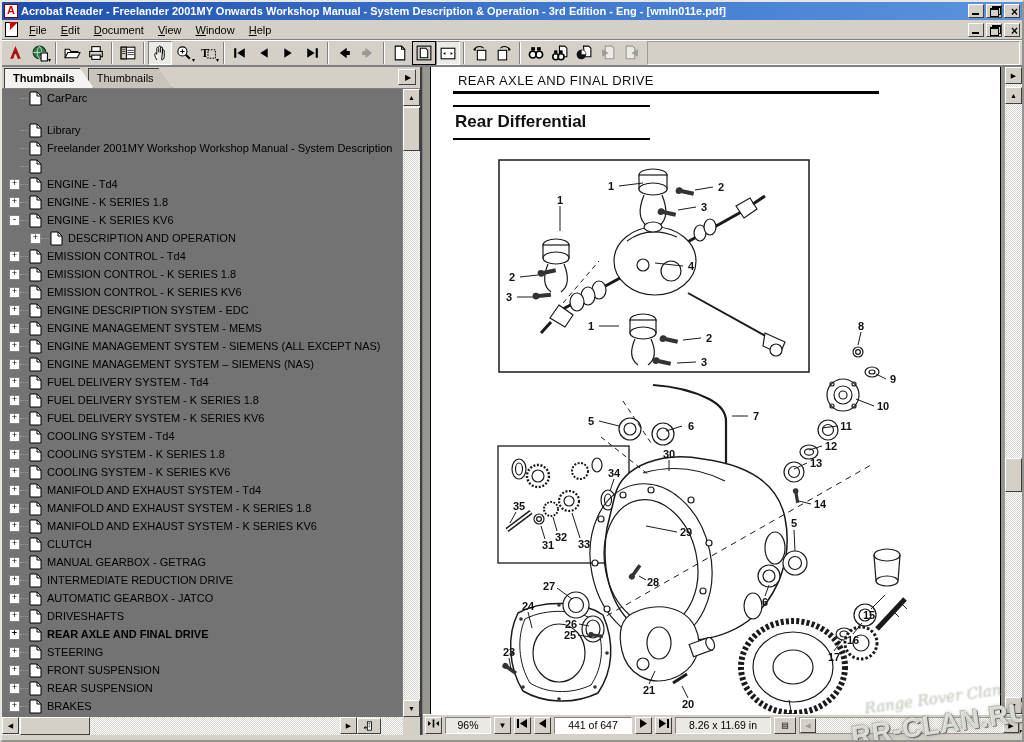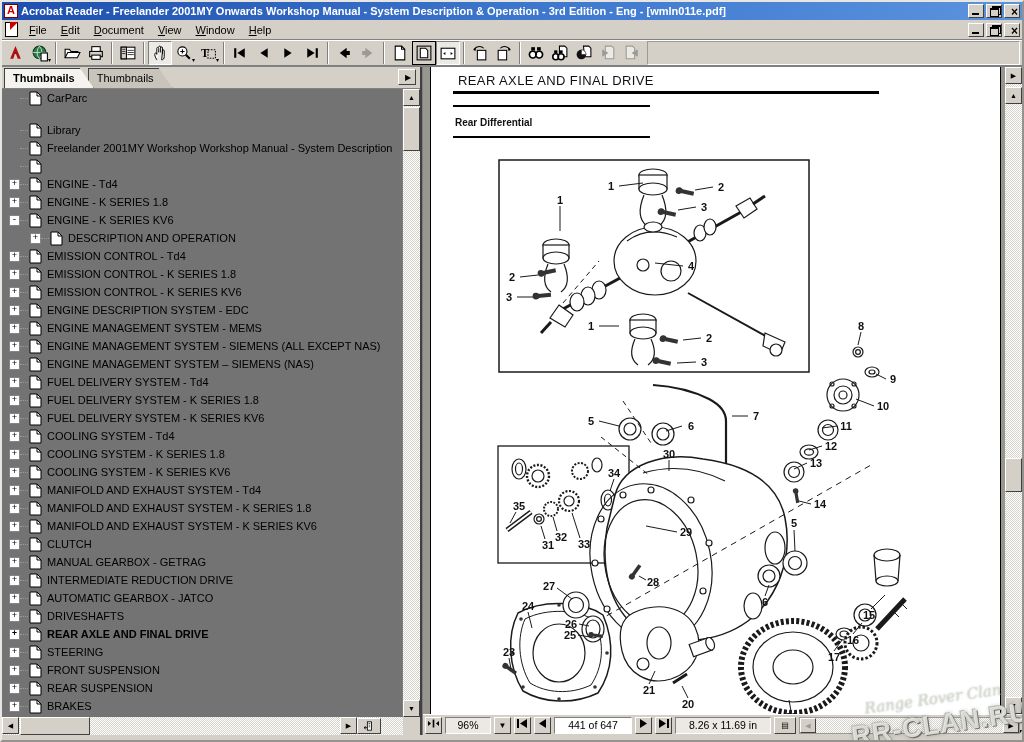--- a/index.html
+++ b/index.html
@@ -72,21 +72,21 @@
   .side-v{top:22px;bottom:18px;}
   .side-h{position:absolute;left:0;right:17px;bottom:0;height:18px;}
   .panelbtn{position:absolute;right:22px;bottom:1px;width:24px;height:16px;background:#d4d0c8;border:1px solid;border-color:#fff #404040 #404040 #fff;display:flex;align-items:center;justify-content:center;}
   
   .docpane{position:absolute;left:421px;top:0;right:0;bottom:0;background:#98978f;}
   .page{position:absolute;left:7px;top:0;width:571px;bottom:21px;background:#fff;
         border-left:1px solid #000;border-right:1px solid #000;overflow:hidden;}
   .h1{position:absolute;left:27px;top:6px;font-size:13px;letter-spacing:.4px;color:#111;}
   .rule1{position:absolute;left:22px;top:24px;width:426px;height:3px;background:#000;}
   .subbox{position:absolute;left:22px;top:38px;width:197px;border-top:2px solid #000;border-bottom:2px solid #000;padding:5px 2px 6px 2px;}
-  .subbox span{font-size:10px;font-weight:bold;color:#111;}
+  .subbox span{font-size:17px;font-weight:bold;color:#111;}
   .diagram{position:absolute;left:0;top:90px;width:569px;height:562px;}
   .docsv{top:0;bottom:21px;}
   
   .status{position:absolute;left:0;right:0;bottom:0;height:21px;background:#d4d0c8;border-top:1px solid #fff;
      display:flex;align-items:center;gap:3px;padding:0 2px;font-size:10.5px;}
   .inset{border:1px solid;border-color:#808080 #fff #fff #808080;height:17px;display:flex;align-items:center;justify-content:center;}
   .sbox{background:#ece9e4;}
   .wbox{background:#fff;}
   .navb{width:17px;height:17px;background:#d4d0c8;border:1px solid;border-color:#fff #404040 #404040 #fff;
      font-size:8px;text-align:center;line-height:15px;padding:0;}

